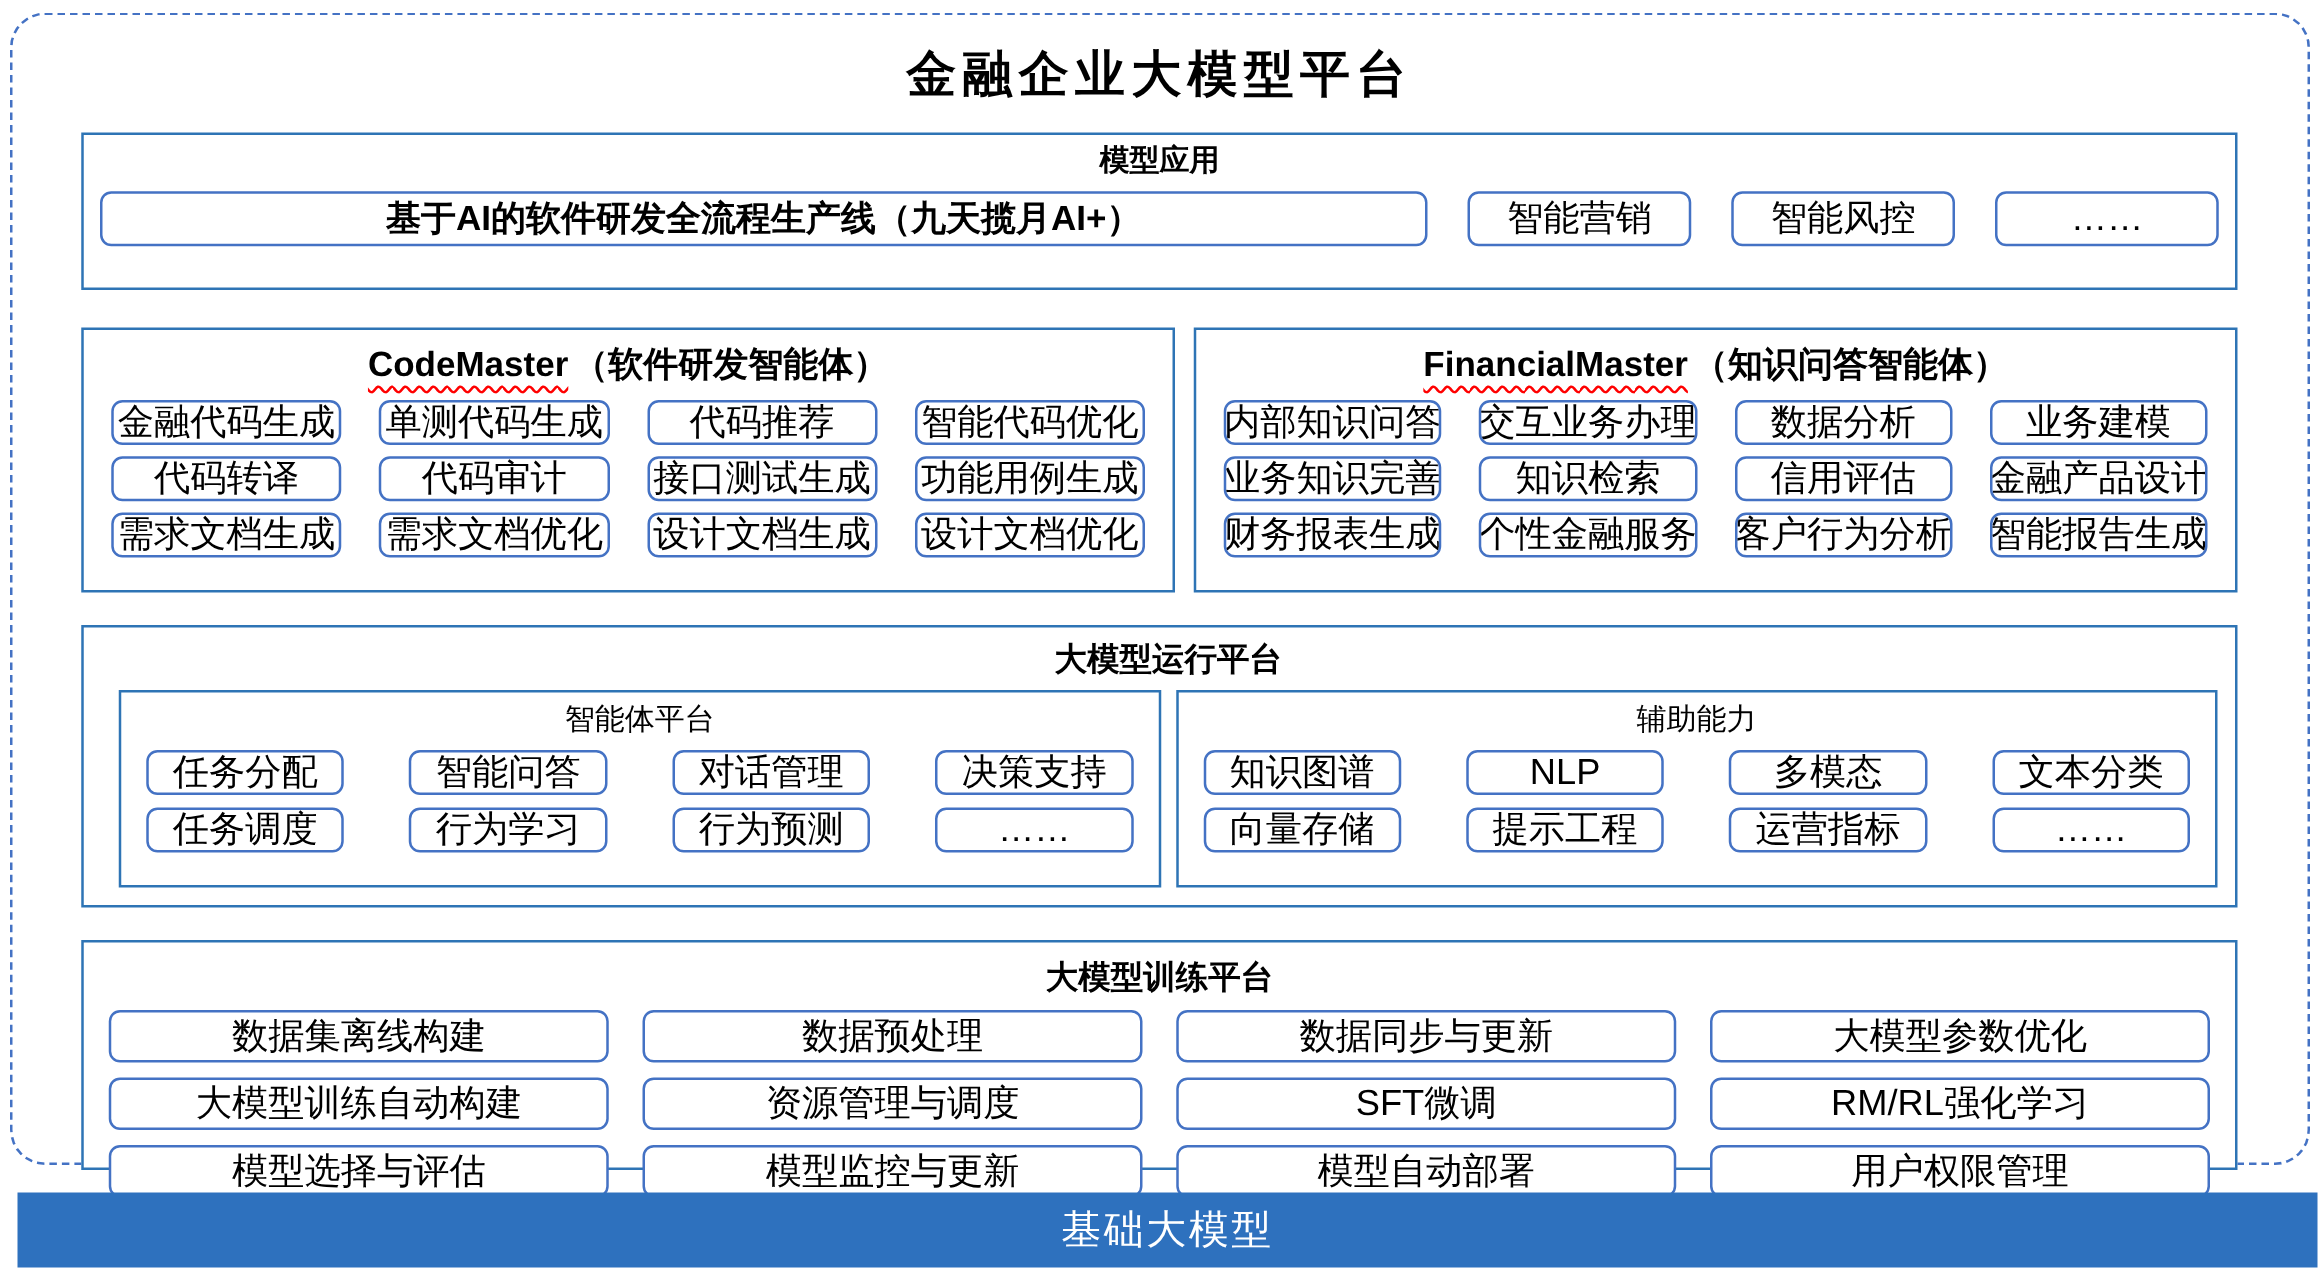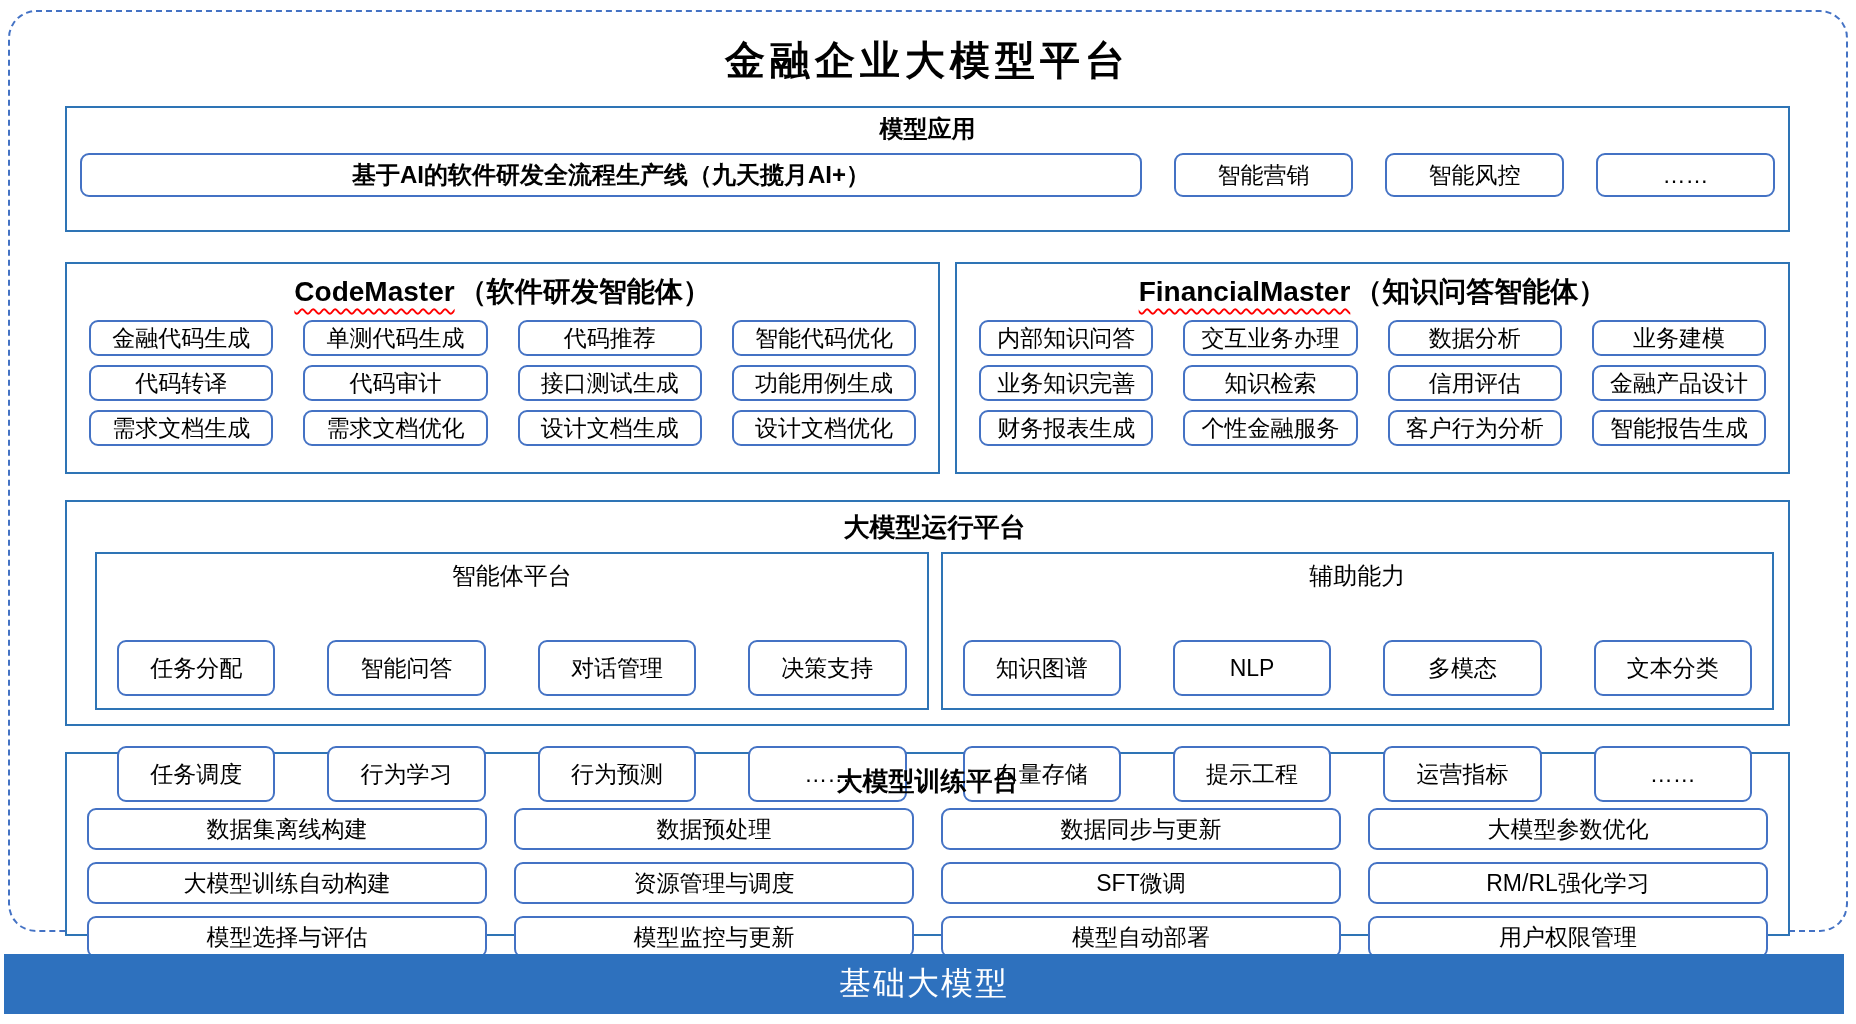--- a/index.html
+++ b/index.html
@@ -27,28 +27,28 @@
     letter-spacing: 5px;
   }
 
   .section { border: 2px solid var(--section-border, #2E74B5); background: #fff; }
   .sec-title { text-align: center; font-weight: 700; font-size: 24px; line-height: 32px; }
 
   .box {
     border: 2px solid var(--box-border, #4472C4);
     border-radius: 9px;
     display: flex; align-items: center; justify-content: center;
-    font-size: 23px; white-space: nowrap; background: #fff;
+    font-size: 29px; white-space: nowrap; background: #fff;
     overflow: hidden;
   }
 
   
   .sec-app { margin-top: 2px; height: 126px; padding: 5px 13px 0; }
   .app-row { display: flex; gap: 32px; margin-top: 8px; height: 44px; }
-  .app-main { flex: 0 0 1062px; font-weight: 700; font-size: 24px; }
+  .app-main { flex: 0 0 1062px; font-weight: 700; font-size: 28px; }
   .app-row .box { flex: 1; }
   .app-row .app-main { flex: 0 0 1062px; }
 
   
   .masters-row { display: flex; gap: 15px; margin-top: 30px; height: 212px; }
   .master-panel { padding: 8px 22px 0; }
   .panel-cm { width: 875px; }
   .panel-fm { width: 835px; }
   .master-title { text-align: center; font-weight: 700; font-size: 28px; line-height: 40px; height: 42px; }
   .master-title .en {
@@ -62,31 +62,31 @@
   .master-grid { display: grid; grid-template-columns: repeat(4, 1fr); column-gap: 30px; row-gap: 9px; margin-top: 6px; }
   .master-grid .box { height: 36px; }
 
   
   .sec-runtime { margin-top: 26px; height: 226px; padding: 6px 14px 0 28px; }
   .runtime-title { font-size: 26px; line-height: 38px; }
   .runtime-row { display: flex; gap: 12px; margin-top: 6px; height: 158px; }
   .sub-panel { border: 2px solid var(--section-border, #2E74B5); padding: 6px 20px 0; flex: 1; background: #fff; }
   .sub-title { text-align: center; font-weight: 400; font-size: 24px; line-height: 32px; height: 36px; }
   .sub-grid { display: grid; grid-template-columns: repeat(4, 1fr); column-gap: 52px; row-gap: 10px; margin-top: 4px; }
-  .sub-grid .box { height: 56px; margin-top: 40px; }
+  .sub-grid .box { height: 36px; }
 
   
   .sec-training { margin-top: 26px; height: 184px; padding: 8px 20px 0; }
   .training-title { font-size: 26px; line-height: 38px; text-align: center; }
   .train-grid { display: grid; grid-template-columns: repeat(4, 1fr); column-gap: 27px; row-gap: 12px; margin-top: 8px; }
   .train-grid .box { height: 42px; }
 
   
   .foundation-bar {
-    position: absolute; left: 4px; bottom: 10px;
+    position: absolute; left: 14px; bottom: 10px;
     width: 1840px; height: 60px;
     background: var(--foundation-bg, #2E71BE);
     color: #ffffff;
     display: flex; align-items: center; justify-content: center;
     font-size: 32px; letter-spacing: 2px;
   }
 </style>
 </head>
 <body>
 

